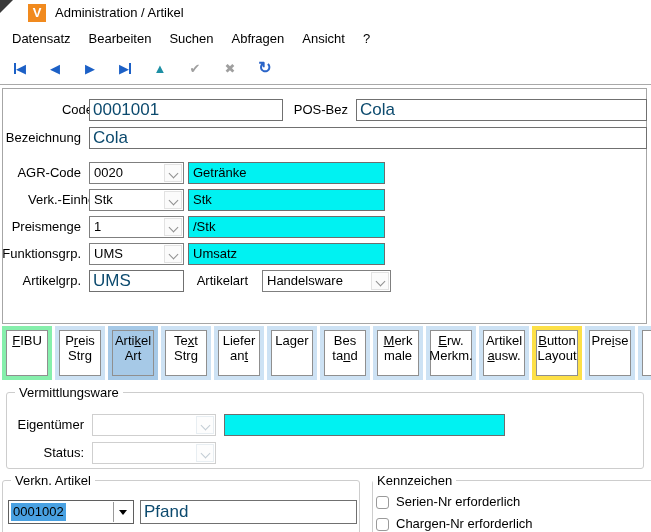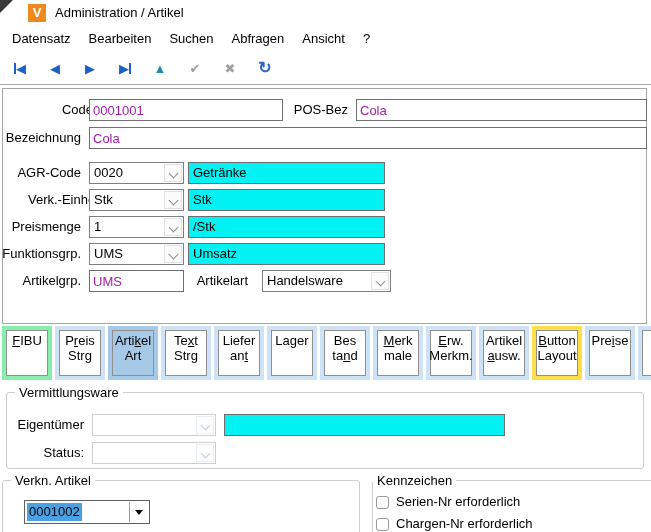--- a/index.html
+++ b/index.html
@@ -17,21 +17,21 @@
   
   .toolbar{position:absolute;left:0;top:52px;width:651px;height:32px;display:flex;align-items:center;gap:11px;padding-left:8px;background:#fff;}
   .tb-btn{width:24px;height:24px;display:flex;align-items:center;justify-content:center;}
   .tb-glyph{font-size:13px;line-height:1;}
   .tb-bar{width:2px;height:11px;display:inline-block;}
   .tb-sep{position:absolute;left:0;top:84px;width:651px;height:1px;background:#a9a9a9;}
   
   .main-panel{position:absolute;left:2px;top:88px;width:645px;height:236px;border:1px solid #a6a6a6;background:#fff;box-sizing:border-box;}
   .lbl{position:absolute;height:22px;line-height:22px;text-align:right;padding-right:4px;box-sizing:border-box;white-space:nowrap;}
   .tb{position:absolute;height:22px;border:1px solid #707070;background:#fff;box-sizing:border-box;
-      font-family:"Liberation Sans",sans-serif;font-size:13px;color:#a21caf;padding:0 3px;margin:0;outline:none;}
+      font-family:"Liberation Sans",sans-serif;font-size:17px;color:#0c4a6e;padding:0 3px;margin:0;outline:none;}
   .dd{position:absolute;height:22px;border:1px solid #7f7f7f;background:#fff;box-sizing:border-box;}
   .ddtext{position:absolute;left:4px;top:0;line-height:20px;}
   .ddbtn{position:absolute;right:1px;top:1px;bottom:1px;width:16px;border:1px solid #e2e2e2;background:#fbfbfb;}
   .chev{position:absolute;right:4px;top:5px;width:6px;height:6px;border-right:1px solid #8f8f8f;border-bottom:1px solid #8f8f8f;transform:rotate(45deg);}
   .dd.disabled{border-color:#cfcfcf;}
   .dd.disabled .ddbtn{border-color:#e8eef2;background:#fdfdfd;}
   .dd.disabled .chev{border-color:#c2ccd4;}
   .cyan{position:absolute;height:22px;border:1px solid #6e6e6e;box-sizing:border-box;line-height:20px;padding:0 4px;}
   
   .tabband{position:absolute;left:2px;top:326px;height:54px;display:flex;gap:3px;}
@@ -249,26 +249,27 @@
   <div class="dd disabled" style="left:92px;top:442px;width:124px;">
     <span class="ddtext"></span>
     <span class="ddbtn">
         <i class="chev"></i>
       </span>
   </div>
 
   <div class="group" style="left:2px;top:480px;width:358px;height:70px;">
     <div class="legend">Verkn. Artikel</div>
   </div>
-  <div class="combo" style="left:24px;top:500px;width:126px;height:24px;">
+  <div class="combo" style="left:8px;top:500px;width:126px;height:24px;">
     <span class="combo-sel" id="combo-sel" style="background: rgb(73, 161, 226);">0001002</span>
     <span class="combo-btn">
         <i class="tri"></i>
       </span>
   </div>
+  <input class="tb" style="left: 140px; top: 500px; width: 217px; height: 24px;" value="Pfand">
 
   <div class="group" style="left:372px;top:480px;width:300px;height:70px;">
     <div class="legend" style="left:0px;">Kennzeichen</div>
   </div>
   <div class="cbrow" style="left:376px;top:495px;">
     <span class="cb"></span>
     <span class="cbl">Serien-Nr erforderlich</span>
   </div>
   <div class="cbrow" style="left:376px;top:517px;">
     <span class="cb"></span>

